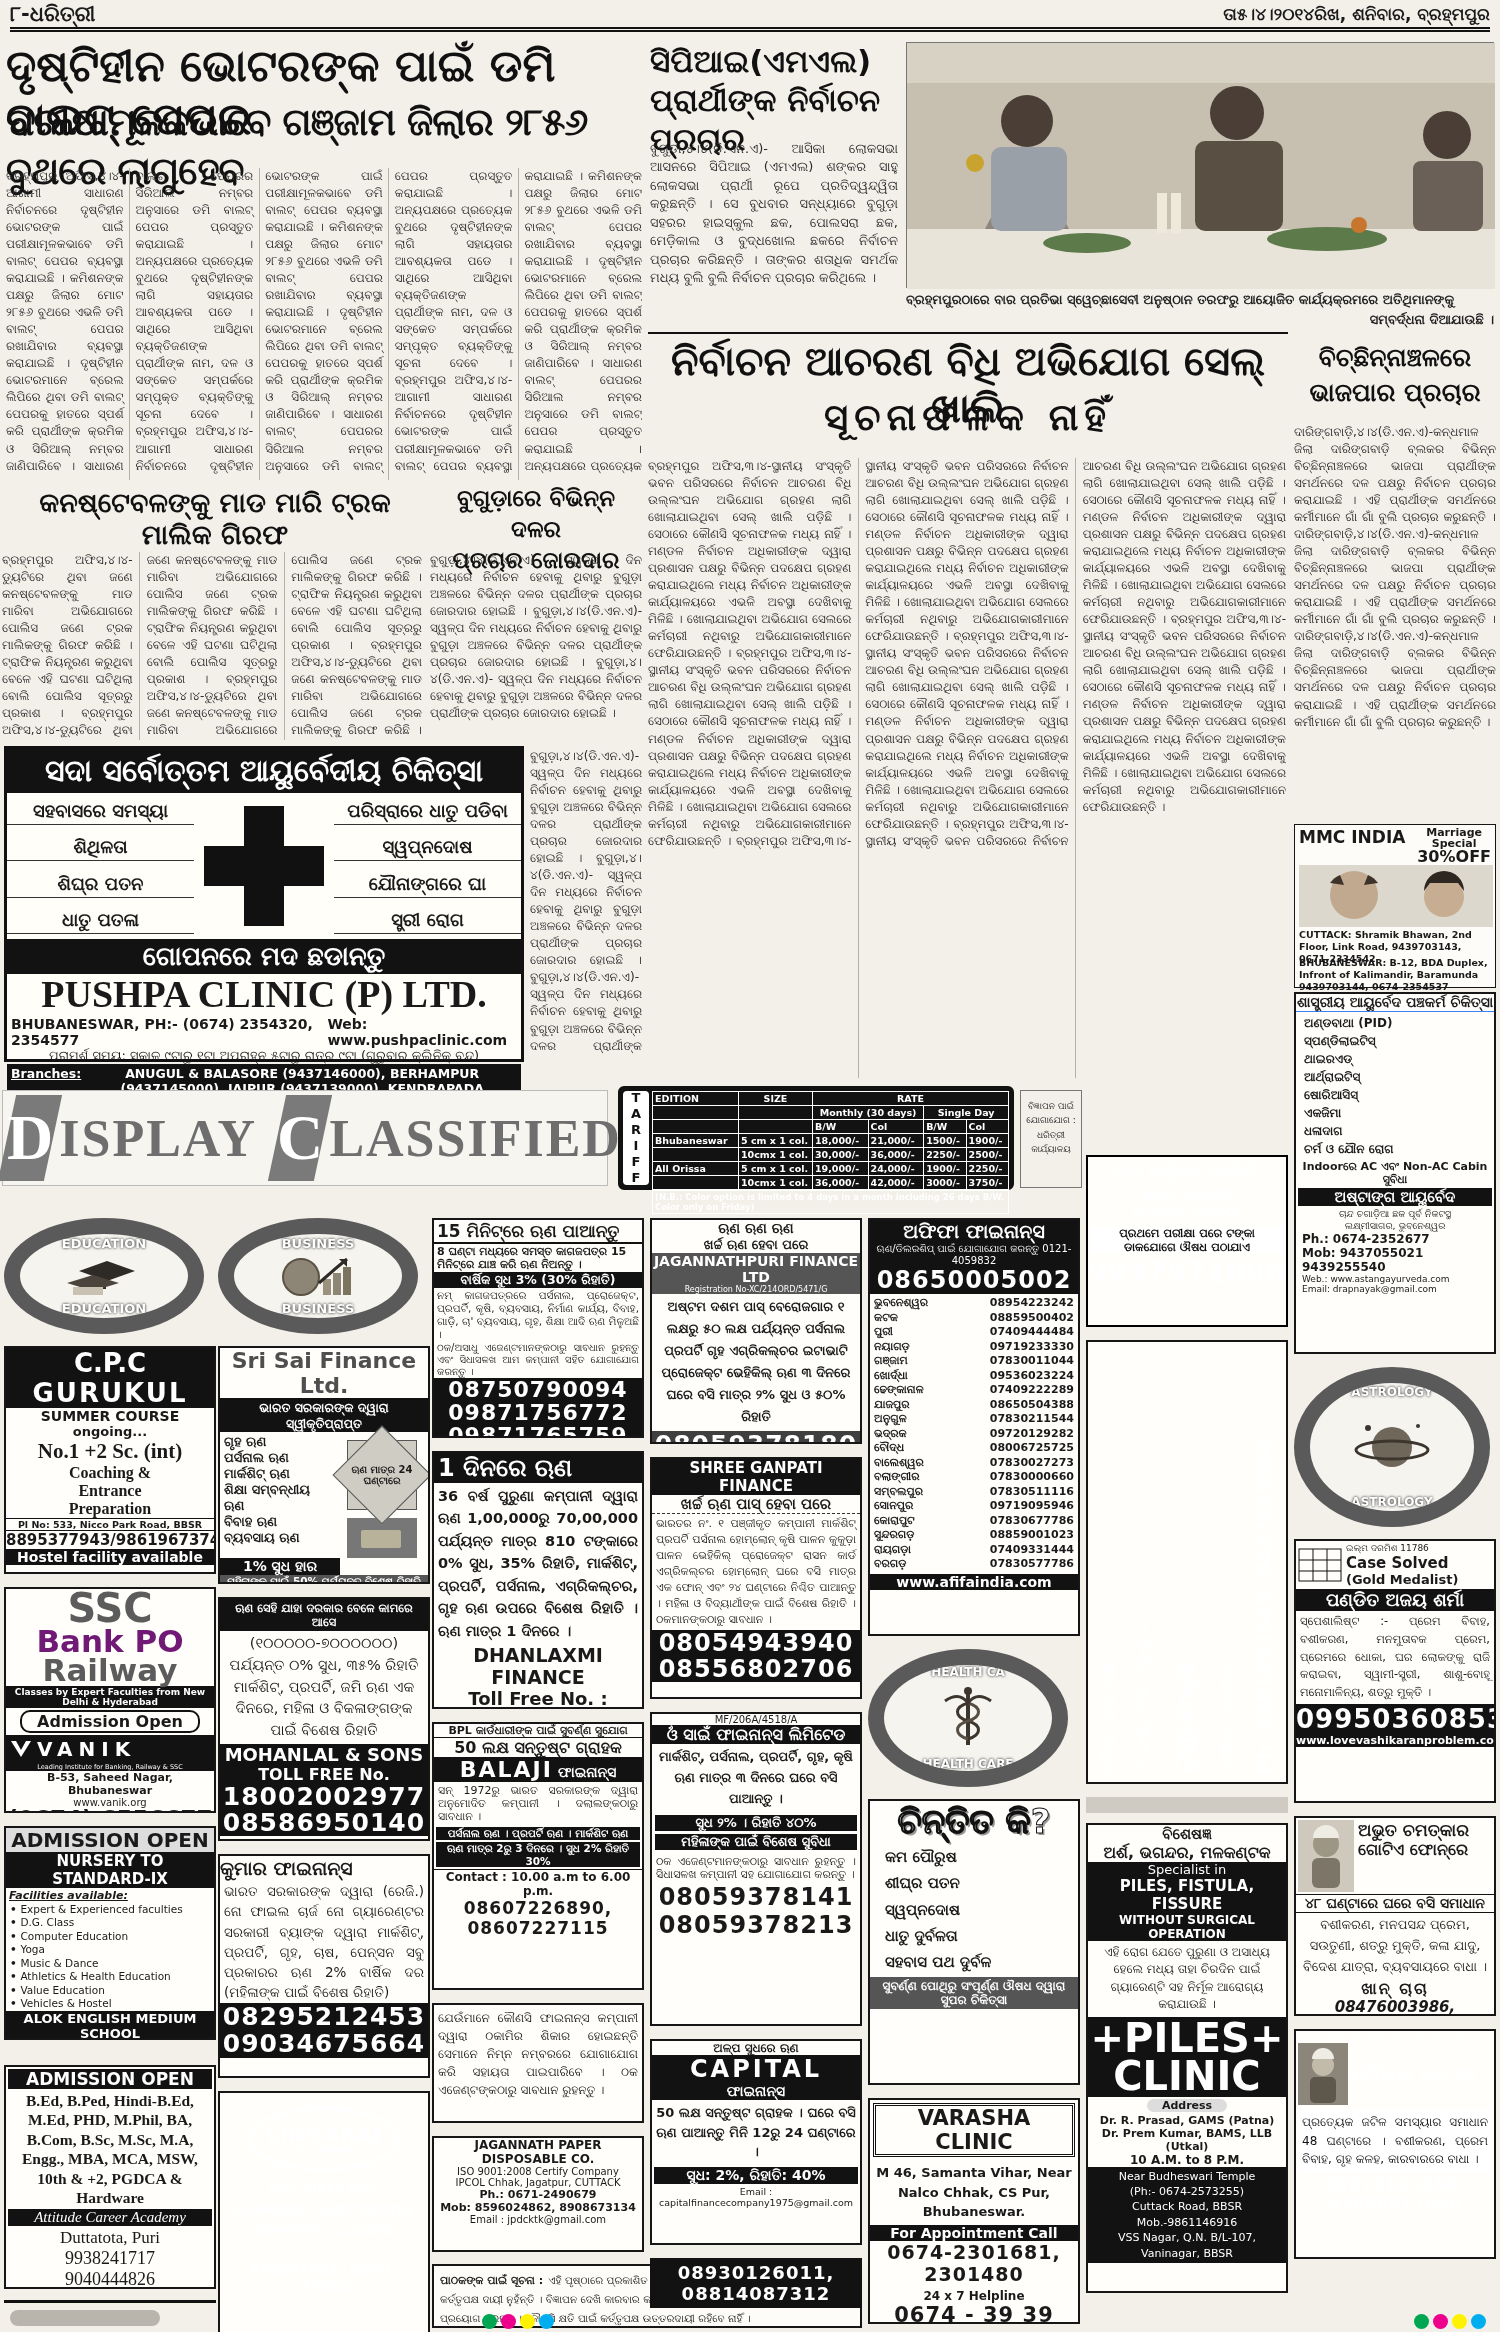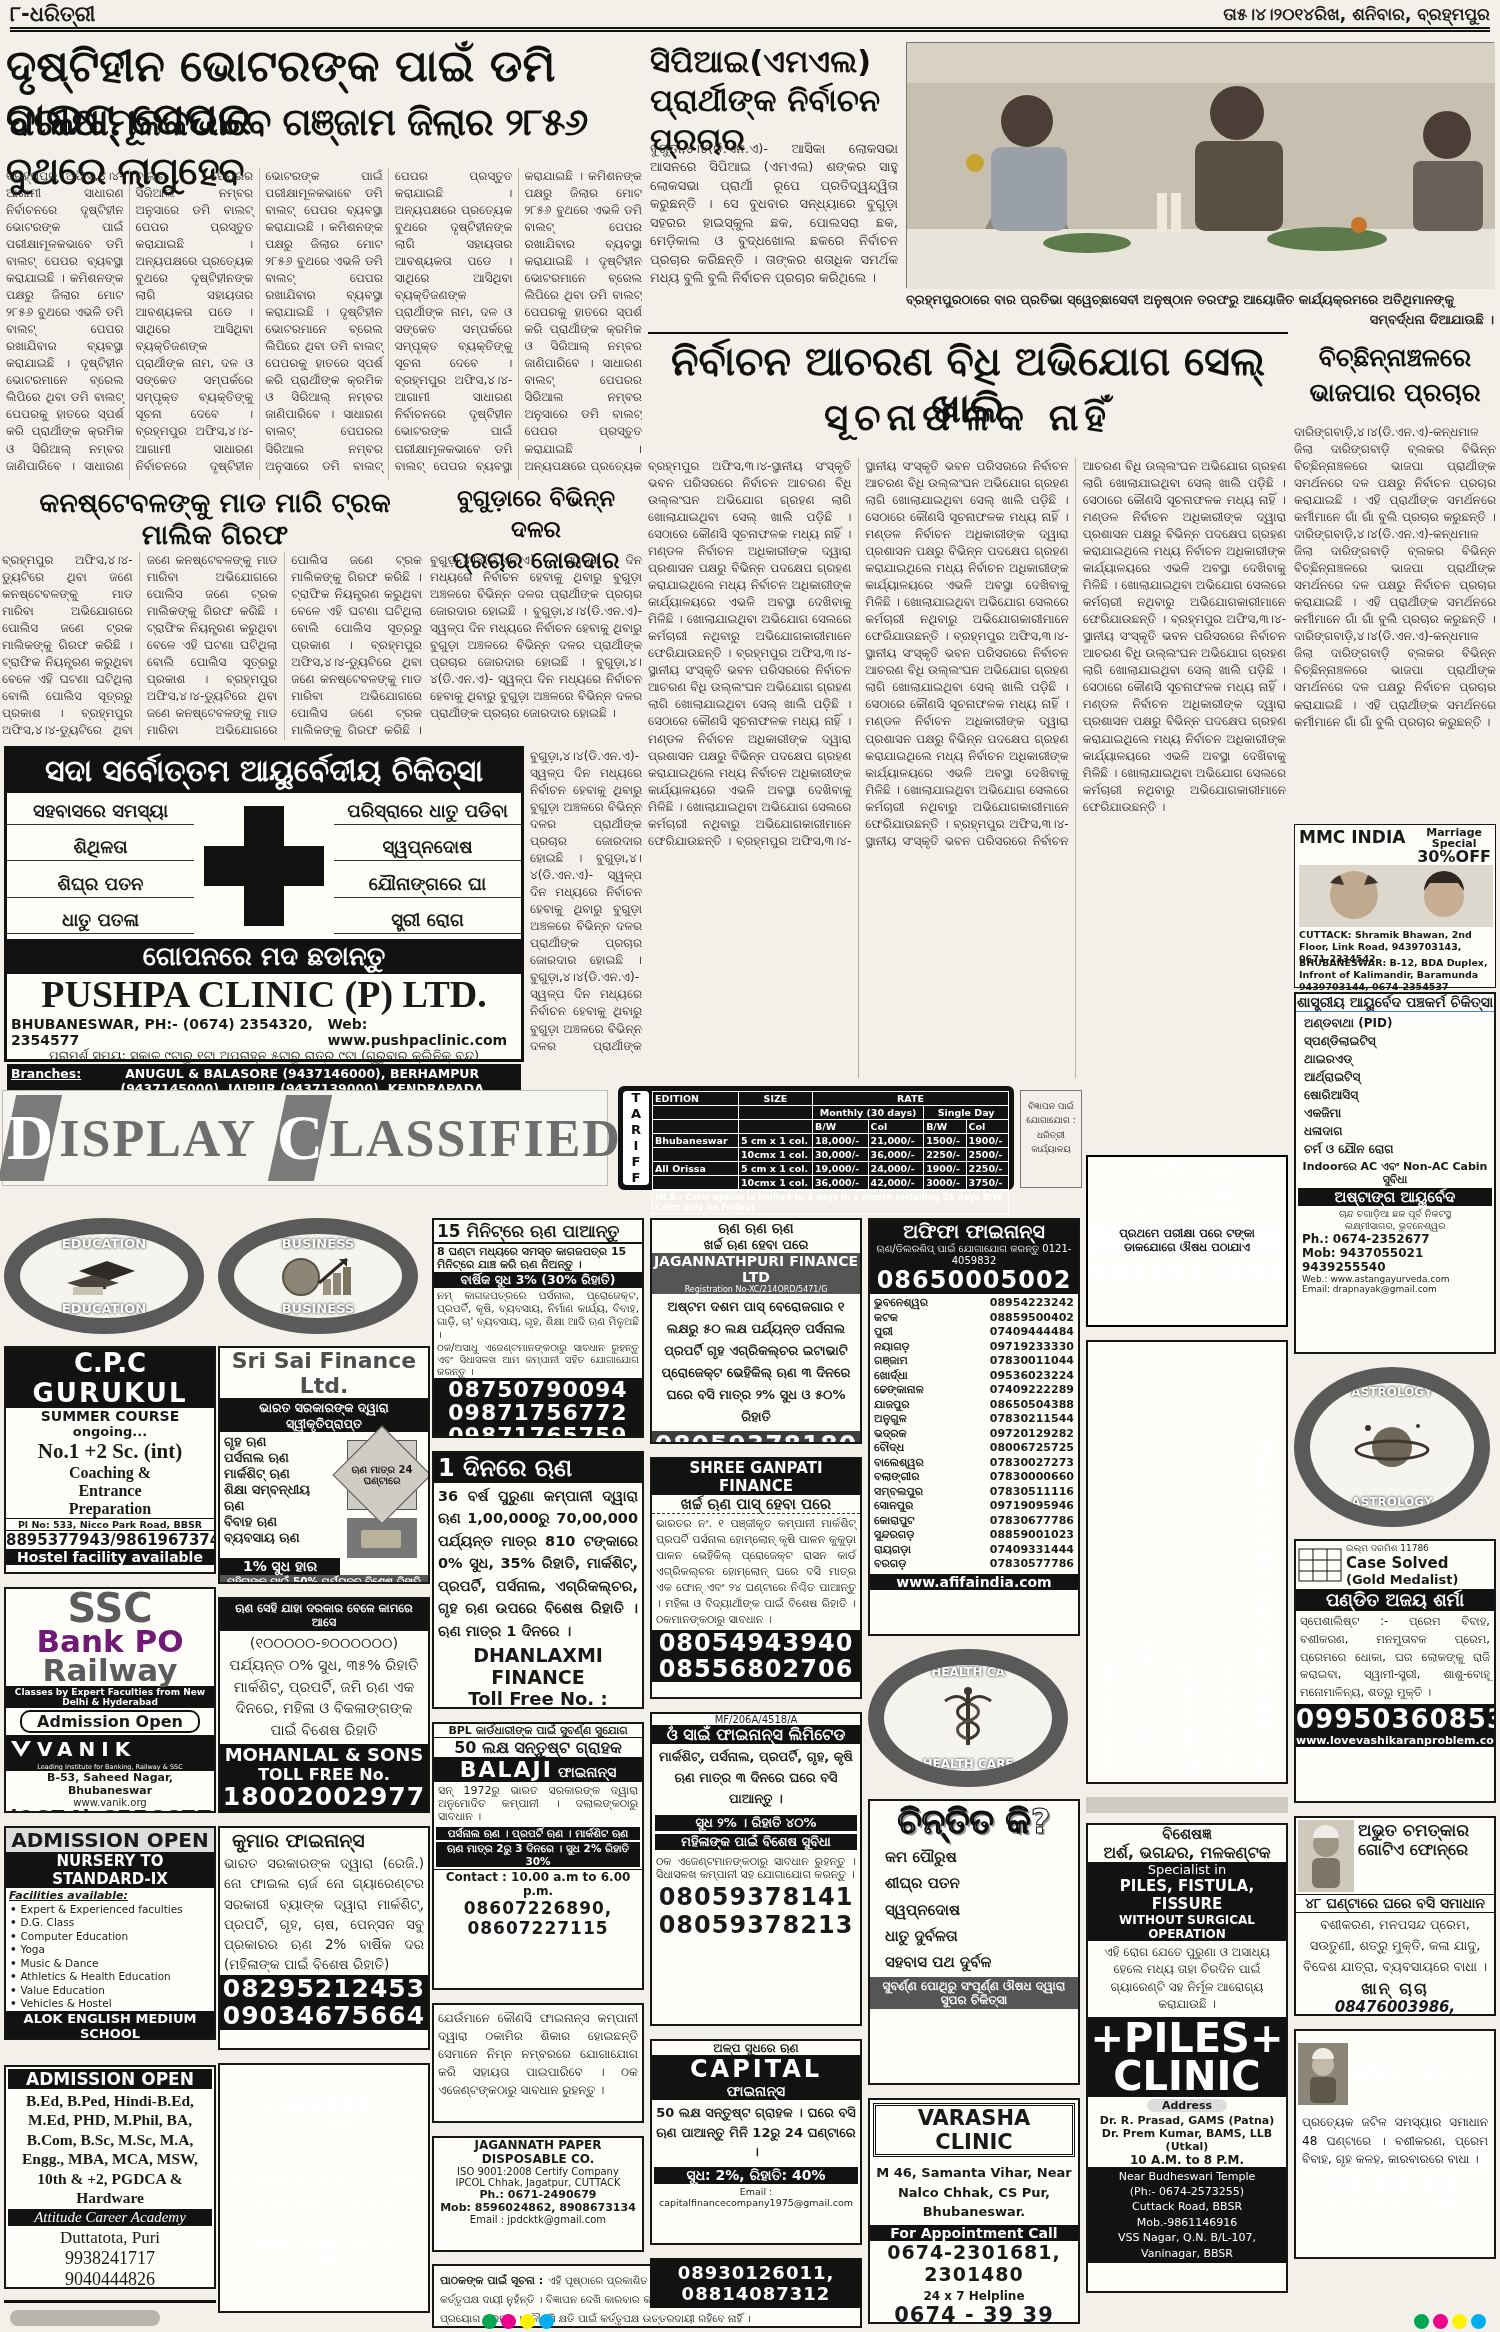--- a/index.html
+++ b/index.html
@@ -353,30 +353,30 @@
           <svg width="70" height="40" viewBox="0 0 70 40">
             <rect width="70" height="40" fill="#777"></rect>
               <rect x="14" y="12" width="40" height="18" rx="2" fill="#b9b29b"></rect>
           </svg>
         </div>
       </div>
       <div class="bw ctr b" style="font-size:14px;width:120px">1% ସୁଧ ହାର</div>
       <div class="gw ctr b" style="font-size:10.5px">ମହିଳାଙ୍କ ପାଇଁ 50% ପର୍ଯ୍ୟନ୍ତ ବିଶେଷ ରିହାତି</div>
 
     </div>
-    <div class="ad" style="height:216px">
+    <div class="ad" style="height:244px">
       <div class="bw ctr b" style="font-size:11.5px;padding:2px">ଋଣ ସେହି ଯାହା ଦରକାର ବେଳେ କାମରେ ଆସେ</div>
       <div class="ctr" style="font-size:14.5px;line-height:1.5;padding:2px">(୧୦୦୦୦୦-୭୦୦୦୦୦୦) ପର୍ଯ୍ୟନ୍ତ ୦% ସୁଧ, ୩୫% ରିହାତି ମାର୍କଶିଟ୍, ପ୍ରପର୍ଟି, ଜମି ଋଣ ଏକ ଦିନରେ, ମହିଳା ଓ ବିକଳାଙ୍ଗଙ୍କ ପାଇଁ ବିଶେଷ ରିହାତି</div>
       <div class="bw ctr b" style="font-size:18px">MOHANLAL &amp; SONS</div>
       <div class="bw ctr b" style="font-size:16px">TOLL FREE No.</div>
       <div class="bw ctr phone" style="font-size:25px;line-height:1.05">18002002977</div>
       <div class="bw ctr phone" style="font-size:25px;line-height:1.05">08586950140</div>
     </div>
     <div class="ad" style="height:224px">
-      <div class="b" style="font-size:19px;padding:1px 12px">କୁମାର ଫାଇନାନ୍ସ</div>
+      <div class="b" style="font-size:19px;padding:1px 0">କୁମାର ଫାଇନାନ୍ସ</div>
       <div style="font-size:13.5px;line-height:1.5;padding:0 4px;text-align:justify">ଭାରତ ସରକାରଙ୍କ ଦ୍ୱାରା (ରେଜି.) ନୋ ଫାଇଲ ଚାର୍ଜ ନୋ ଗ୍ୟାରେଣ୍ଟର ସରକାରୀ ବ୍ୟାଙ୍କ ଦ୍ୱାରା ମାର୍କଶିଟ୍, ପ୍ରପର୍ଟି, ଗୃହ, ଚାଷ, ପେନ୍‌ସନ ସବୁ ପ୍ରକାରର ଋଣ 2% ବାର୍ଷିକ ଦର (ମହିଳାଙ୍କ ପାଇଁ ବିଶେଷ ରିହାତି)</div>
       <div class="bw ctr phone" style="font-size:25px;line-height:1.1">08295212453</div>
       <div class="bw ctr phone" style="font-size:25px;line-height:1.1">09034675664</div>
     </div>
     <div class="ad bw" style="height:250px">
       <div class="ctr" style="position:relative;padding-top:14px">
         <span class="a" style="right:8px;top:4px;font-size:9px;color:#fff">TM</span>
         <div style="margin:0 auto;width:150px;height:64px;border:3px solid #fff;border-radius:50%;display:flex;flex-direction:column;align-items:center;justify-content:center">
           <span class="b" style="font-size:20px;color:#fff;letter-spacing:1px">LINGARAJ</span>
           <span class="b" style="font-size:10px;color:#fff">PVC PIPES</span>

